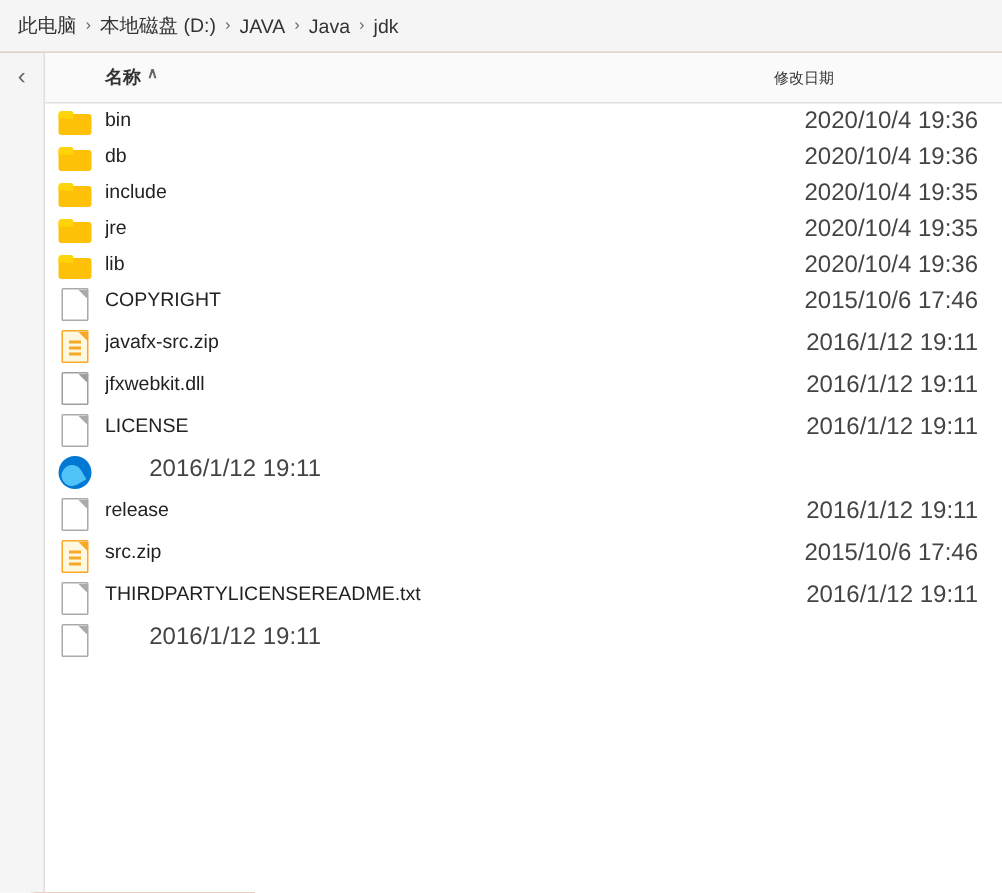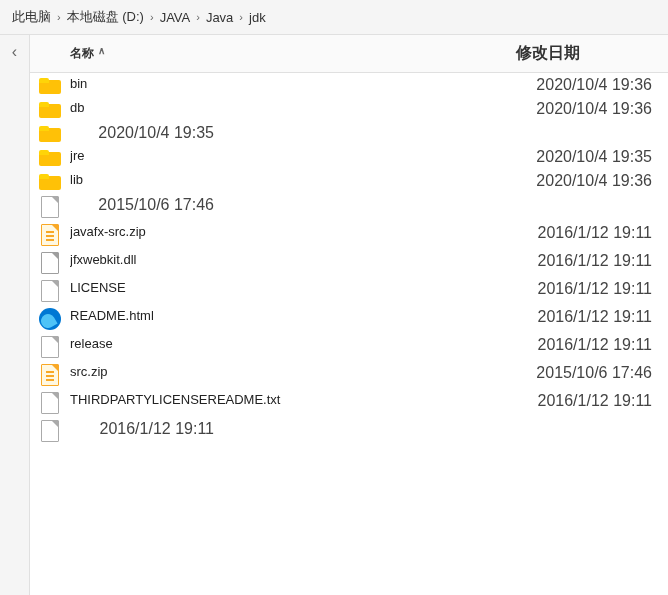--- a/index.html
+++ b/index.html
@@ -81,23 +81,23 @@
       color: #333;
       font-weight: 600;
       display: flex;
       align-items: flex-start;
       gap: 4px;
       cursor: pointer;
     }
     .col-date-header {
       width: 160px;
       padding: 4px 8px;
-      font-size: 16px;
+      font-size: 10px;
       color: #333;
-      font-weight: 700;
+      font-weight: 400;
       cursor: pointer;
     }
     .sort-arrow {
       font-size: 10px;
       color: #666;
     }
     .file-row {
       display: flex;
       align-items: flex-start;
       padding: 3px 0;
@@ -299,40 +299,42 @@
             <div class="file-icon-cell">
               <div class="icon-folder"></div>
             </div>
             <div class="file-name-cell">db</div>
             <div class="file-date-cell">2020/10/4 19:36</div>
           </div>
           <div class="file-row">
             <div class="file-icon-cell">
               <div class="icon-folder"></div>
             </div>
+            <div class="file-name-cell">include</div>
             <div class="file-date-cell">2020/10/4 19:35</div>
           </div>
           <div class="file-row">
             <div class="file-icon-cell">
               <div class="icon-folder"></div>
             </div>
             <div class="file-name-cell">jre</div>
             <div class="file-date-cell">2020/10/4 19:35</div>
           </div>
           <div class="file-row">
             <div class="file-icon-cell">
               <div class="icon-folder"></div>
             </div>
             <div class="file-name-cell">lib</div>
             <div class="file-date-cell">2020/10/4 19:36</div>
           </div>
           <div class="file-row">
             <div class="file-icon-cell">
               <div class="icon-file"></div>
             </div>
+            <div class="file-name-cell">COPYRIGHT</div>
             <div class="file-date-cell">2015/10/6 17:46</div>
           </div>
           <div class="file-row">
             <div class="file-icon-cell">
               <div class="icon-zip">
                 <div class="zip-lines">
                   <div class="zip-line"></div>
                   <div class="zip-line"></div>
                   <div class="zip-line"></div>
                 </div>
@@ -354,21 +356,20 @@
             </div>
             <div class="file-name-cell">LICENSE</div>
             <div class="file-date-cell">2016/1/12 19:11</div>
           </div>
           <div class="file-row">
             <div class="file-icon-cell">
               <div class="icon-edge">
                 <div class="icon-edge-inner"></div>
               </div>
             </div>
-            <div class="file-name-cell">README.html</div>
             <div class="file-date-cell">2016/1/12 19:11</div>
           </div>
           <div class="file-row">
             <div class="file-icon-cell">
               <div class="icon-file"></div>
             </div>
             <div class="file-name-cell">release</div>
             <div class="file-date-cell">2016/1/12 19:11</div>
           </div>
           <div class="file-row">

